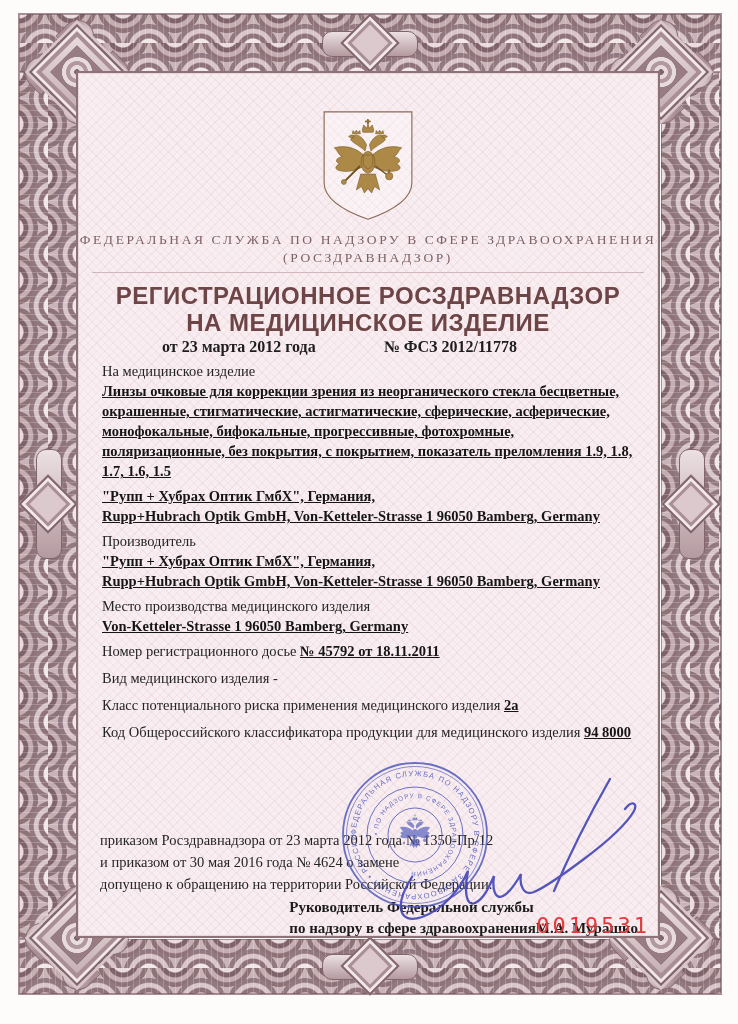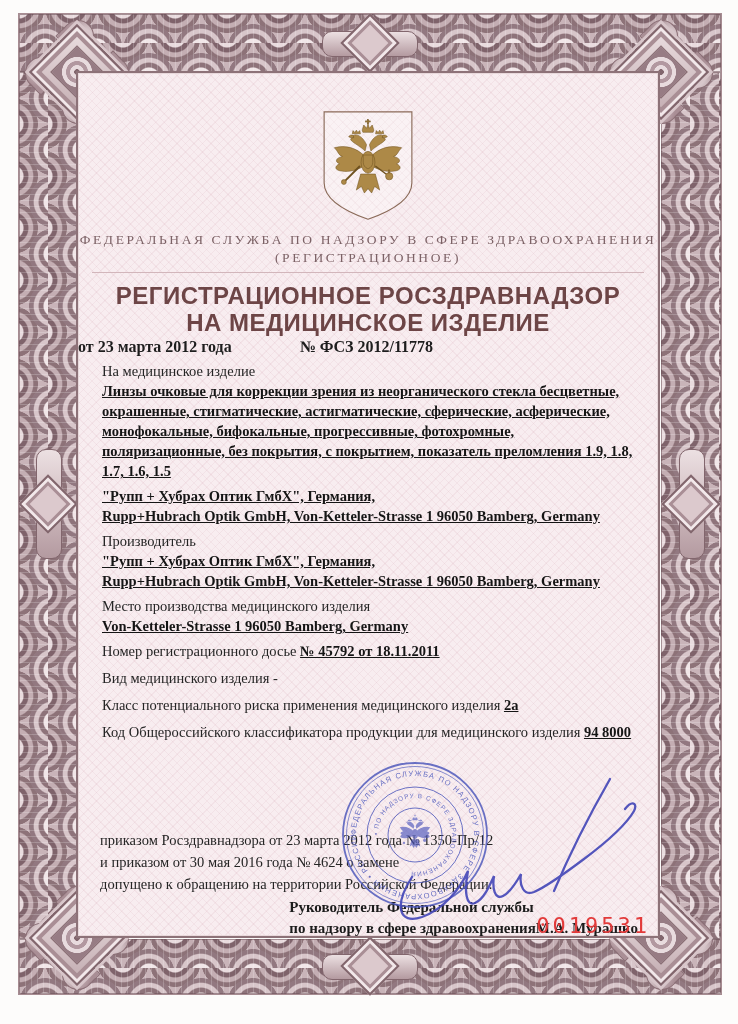--- a/index.html
+++ b/index.html
@@ -52,21 +52,21 @@
     background-color:#f8edf0;border:2px solid #8d7278;box-shadow:0 0 0 1px #e8d8db inset;
     box-sizing:border-box;
     background-image:
       repeating-linear-gradient(45deg, rgba(205,150,165,.12) 0 1px, rgba(0,0,0,0) 1px 6px),
       repeating-linear-gradient(-45deg, rgba(205,150,165,.12) 0 1px, rgba(0,0,0,0) 1px 6px);}
   .emblem{width:104px;height:122px;margin:34px auto 2px;}
   .agency{text-align:center;font-size:13.5px;line-height:18px;letter-spacing:2.6px;color:#7c6266;}
   .divider{border:0;border-top:1px solid #d2b6bb;margin:5px 14px 0 14px;}
   .title{margin:9px 0 0 0;text-align:center;font-family:"Liberation Sans", sans-serif;
     font-size:24px;line-height:27px;font-weight:bold;color:#6d4546;letter-spacing:.5px;}
-  .dateline{display:flex;justify-content:flex-start;gap:68px;
+  .dateline{display:flex;justify-content:flex-start;padding-left:84px;gap:68px;
     font-weight:bold;font-size:16px;line-height:21px;color:#1d1d1d;}
   .body-text{margin-top:4px;padding:0 20px 0 24px;font-size:14.5px;line-height:20px;color:#252525;}
   .body-text .grp{margin:0 0 5px 0;}
   .body-text .line{margin:0 0 7px 0;}
   .b{font-weight:bold;color:#151515;text-decoration:underline;}
   .orders{margin-top:87px;padding:0 20px 0 22px;font-size:14.5px;line-height:22px;color:#252525;}
   .signer-row{display:flex;justify-content:flex-end;align-items:flex-end;
     padding:2px 20px 0 24px;font-size:15px;line-height:21px;font-weight:bold;color:#1b1b1b;}
   .serial{position:absolute;right:8px;top:840px;font-family:"DejaVu Sans Mono", monospace;
     font-size:22px;letter-spacing:3px;color:#e23a3a;}
@@ -183,21 +183,21 @@
 
     <div class="emblem">
       <svg viewBox="0 0 128 148" width="104" height="122">
         <path d="M10,5 H118 V92 Q118,118 64,137 Q10,118 10,92 Z" fill="rgba(255,255,255,.28)" stroke="#8a6a58" stroke-width="1.4"></path>
         <use href="#ea" x="10" y="13" width="108" height="108" class="emblem-use"></use>
       </svg>
     </div>
 
     <div class="agency">
       <div>ФЕДЕРАЛЬНАЯ СЛУЖБА ПО НАДЗОРУ В СФЕРЕ ЗДРАВООХРАНЕНИЯ</div>
-      <div>(РЕГИСТРАЦИОННОЕ)</div>
+      <div>(РОСЗДРАВНАДЗОР)</div>
     </div>
 
     <hr class="divider">
 
     <h1 class="title">
       <span>РЕГИСТРАЦИОННОЕ РОСЗДРАВНАДЗОР</span><br>
       <span>НА МЕДИЦИНСКОЕ ИЗДЕЛИЕ</span>
     </h1>
 
     <div class="dateline">

